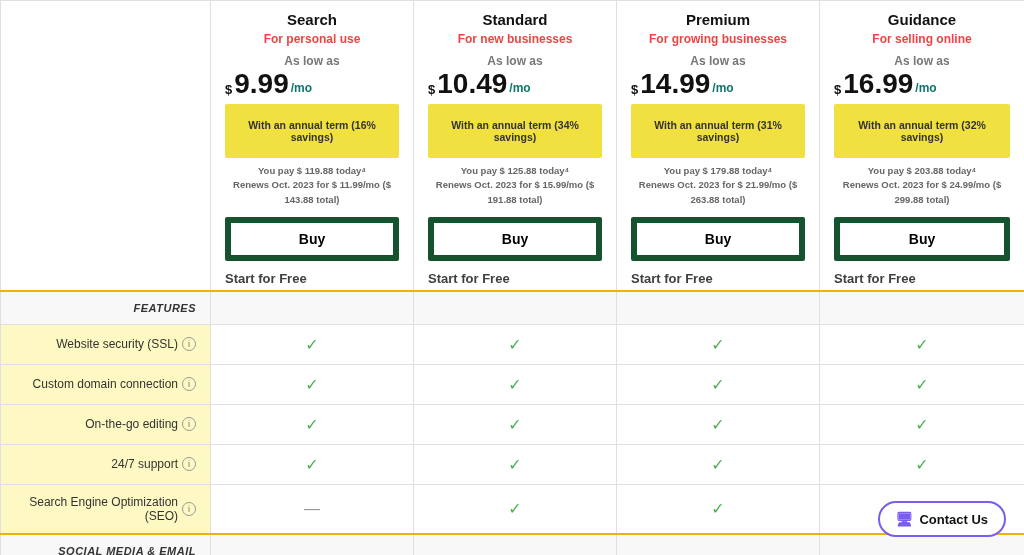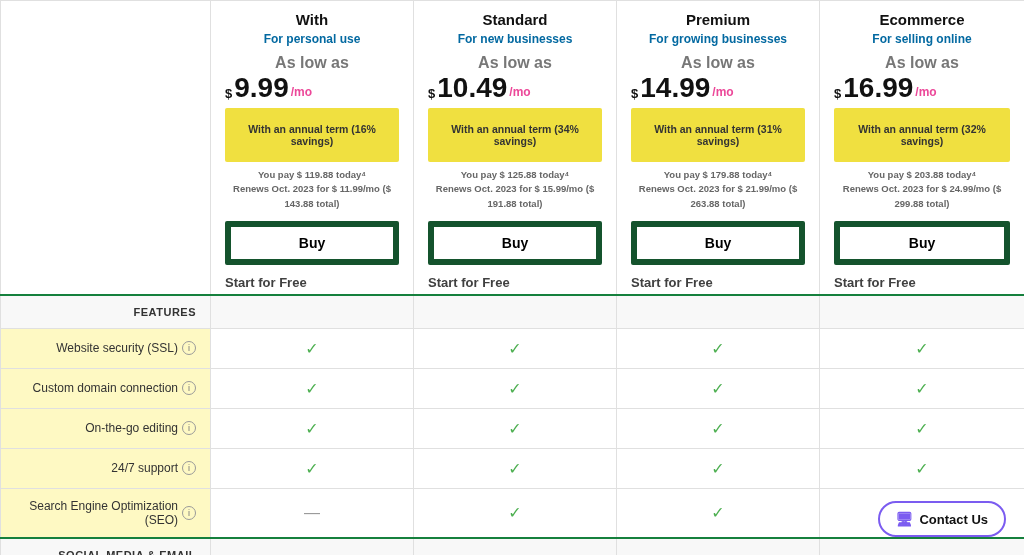--- a/index.html
+++ b/index.html
@@ -45,26 +45,26 @@
 
     .plan-name {
       font-size: 15px;
       font-weight: 700;
       color: #111;
       margin-bottom: 4px;
     }
 
     .plan-tagline {
       font-size: 12px;
-      color: #0369a1;
+      color: #ef4444;
       margin-bottom: 8px;
     }
 
     .price-label {
-      font-size: 16px;
+      font-size: 12px;
       color: #777;
       margin-bottom: 2px;
     }
 
     .price-row {
       display: flex;
       align-items: flex-end;
       gap: 2px;
       margin-bottom: 6px;
     }
@@ -79,21 +79,21 @@
 
     .price-amount {
       font-size: 28px;
       font-weight: 800;
       color: #111;
       line-height: 1;
     }
 
     .price-period {
       font-size: 12px;
-      color: #ec4899;
+      color: #0f766e;
       margin-bottom: 3px;
     }
 
     .savings-badge {
       display: inline-block;
       background: #f0e040;
       color: #333;
       font-size: 10.5px;
       font-weight: 600;
       padding: 15px 6px;
@@ -138,21 +138,22 @@
       font-weight: 700;
       letter-spacing: 0.5px;
       color: #333;
       text-align: right;
       padding: 10px 14px;
       background: #f8f8f8;
     }
 
     .section-divider td {
       background: #f8f8f8;
-      border-top: 2px solid #15803d;
+      border-top: 2px solid #eab308;
+      font-style: italic;
     }
 
     td.feature-label {
       font-size: 12px;
       color: #333;
       text-align: right;
       vertical-align: middle;
     }
 
     .feature-label-inner {
@@ -234,21 +235,21 @@
       <col style="width:210px">
       <col style="width:203px">
       <col style="width:203px">
       <col style="width:203px">
       <col style="width:205px">
     </colgroup>
     <tbody id="table-body">
     <tr class="plan-header-row">
           <th class="empty-header col-feature"></th>
           <th class="plan-header col-plan">
-    <div class="plan-name">With</div>
+    <div class="plan-name">Search</div>
     <div class="plan-tagline">For personal use</div>
     <div class="price-label">As low as</div>
     <div class="price-row">
       <span class="price-dollar">$</span>
       <span class="price-amount">9.99</span>
       <span class="price-period">/mo</span>
     </div>
     <div class="savings-badge">With an annual term (16% savings)</div>
     <div class="payment-info">
       You pay $ 119.88 today⁴<br>Renews Oct. 2023 for $ 11.99/mo ($ 143.88 total)
@@ -282,21 +283,21 @@
       <span class="price-period">/mo</span>
     </div>
     <div class="savings-badge">With an annual term (31% savings)</div>
     <div class="payment-info">
       You pay $ 179.88 today⁴<br>Renews Oct. 2023 for $ 21.99/mo ($ 263.88 total)
     </div>
     <button class="btn-buy">Buy</button>
     <span class="start-free">Start for Free</span>
   </th>
           <th class="plan-header col-plan">
-    <div class="plan-name">Ecommerce</div>
+    <div class="plan-name">Guidance</div>
     <div class="plan-tagline">For selling online</div>
     <div class="price-label">As low as</div>
     <div class="price-row">
       <span class="price-dollar">$</span>
       <span class="price-amount">16.99</span>
       <span class="price-period">/mo</span>
     </div>
     <div class="savings-badge">With an annual term (32% savings)</div>
     <div class="payment-info">
       You pay $ 203.88 today⁴<br>Renews Oct. 2023 for $ 24.99/mo ($ 299.88 total)

